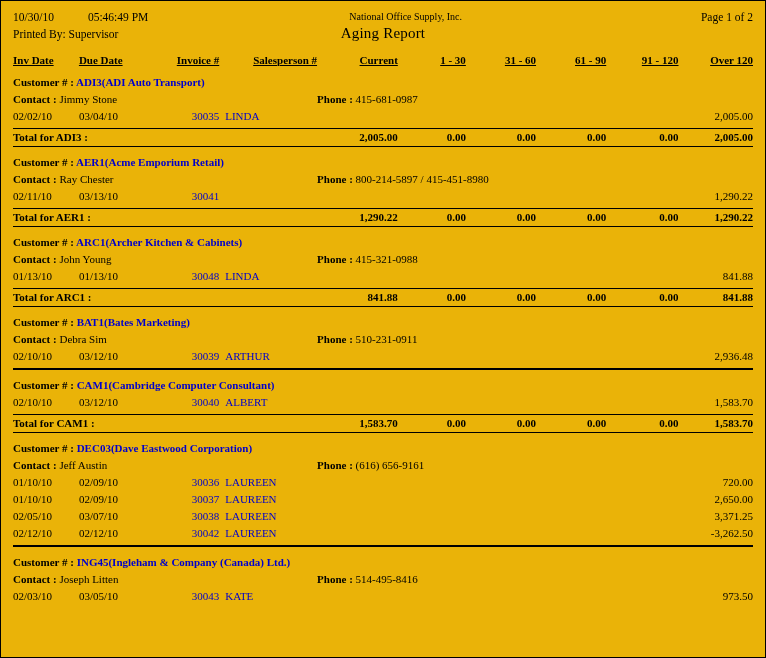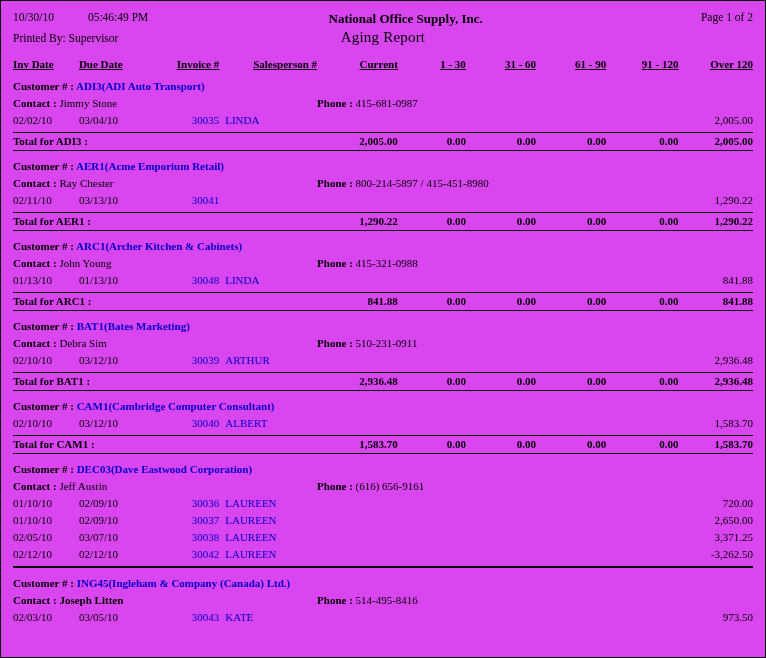--- a/index.html
+++ b/index.html
@@ -11,21 +11,21 @@
     font-family: "Liberation Serif", serif;
     font-size: 11px;
     color: #000000;
   }
   #page {
     position: relative;
     width: 766px;
     height: 658px;
     box-sizing: border-box;
     border: 1px solid #000000;
-    background: #d946ef;
+    background: #eab308;
     overflow: hidden;
   }
   .inner {
     position: relative;
     padding: 10px 12px 0 12px;
   }
   
   .hdr-row {
     display: flex;
     align-items: flex-start;
@@ -34,22 +34,22 @@
   }
   .hdr-left {
     display: flex;
     gap: 34px;
   }
   .hdr-center {
     text-align: center;
     flex: 1;
   }
   .company {
-    font-weight: bold;
-    font-size: 13px;
+    font-weight: normal;
+    font-size: 10px;
   }
   .hdr-right {
     text-align: right;
     white-space: nowrap;
     min-width: 90px;
   }
   .report-title {
     font-weight: normal;
     font-size: 15px;
     text-align: center;
@@ -371,29 +371,20 @@
             <td></td>
             <td></td>
             <td></td>
             <td></td>
             <td></td>
             <td></td>
             <td></td>
             <td></td>
             <td></td>
           </tr>
-          <tr>
-            <td colspan="4" class="total-label">Total for BAT1 :</td>
-            <td class="r bold">2,936.48</td>
-            <td class="r bold">0.00</td>
-            <td class="r bold">0.00</td>
-            <td class="r bold">0.00</td>
-            <td class="r bold">0.00</td>
-            <td class="r bold">2,936.48</td>
-          </tr>
           <tr class="rule">
             <td></td>
             <td></td>
             <td></td>
             <td></td>
             <td></td>
             <td></td>
             <td></td>
             <td></td>
             <td></td>
@@ -541,21 +532,21 @@
             <td></td>
           </tr>
           <tr class="spacer">
             <td colspan="10"></td>
           </tr>
           <tr class="cust-line">
             <td colspan="4" class="cust-label"><span>Customer # :  </span><span class="blue bold">ING45</span><span class="blue">(Ingleham &amp; Company (Canada) Ltd.)</span></td>
             <td colspan="6"></td>
           </tr>
           <tr>
-            <td colspan="4" class="contact-label"><span>Contact :  </span><span style="font-weight: bold;">Joseph Litten</span></td>
+            <td colspan="4" class="contact-label"><span>Contact :  </span><span style="font-weight: normal;">Joseph Litten</span></td>
             <td colspan="6"><span class="phone-label">Phone :  </span><span>514-495-8416</span></td>
           </tr>
           <tr>
             <td class="l">02/03/10</td>
             <td class="l">03/05/10</td>
             <td class="r blue">30043</td>
             <td class="l blue" style="padding-left: 6px;">KATE</td>
             <td class="r"></td>
             <td class="r"></td>
             <td class="r"></td>

